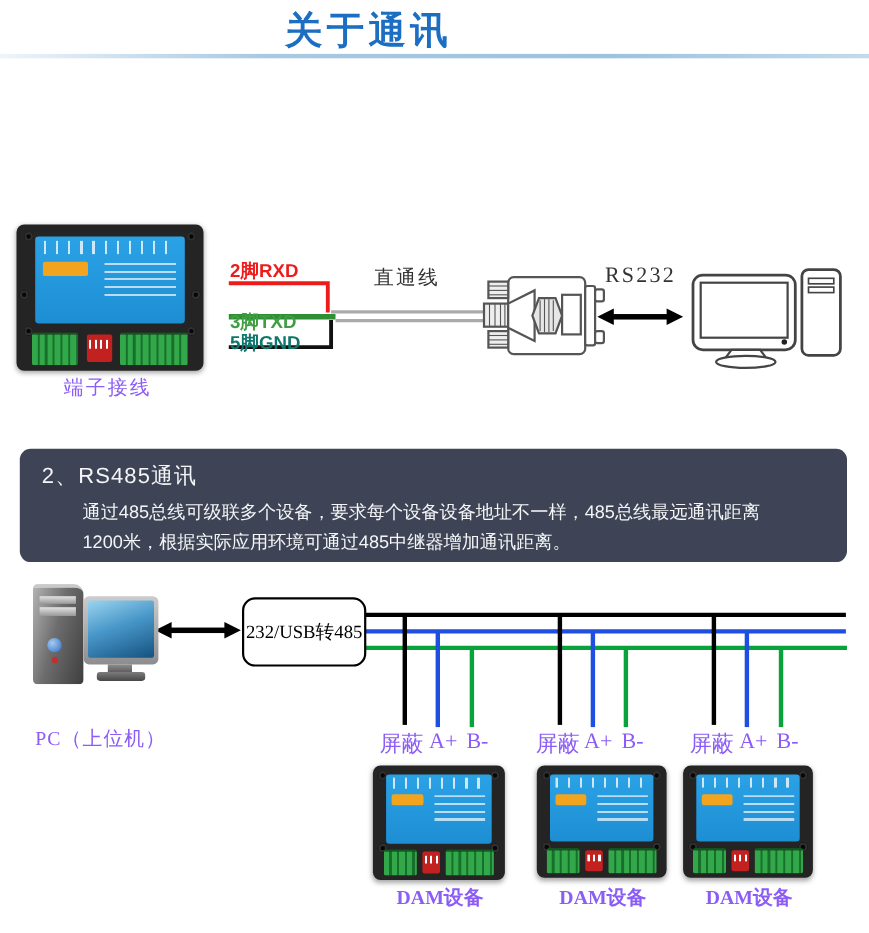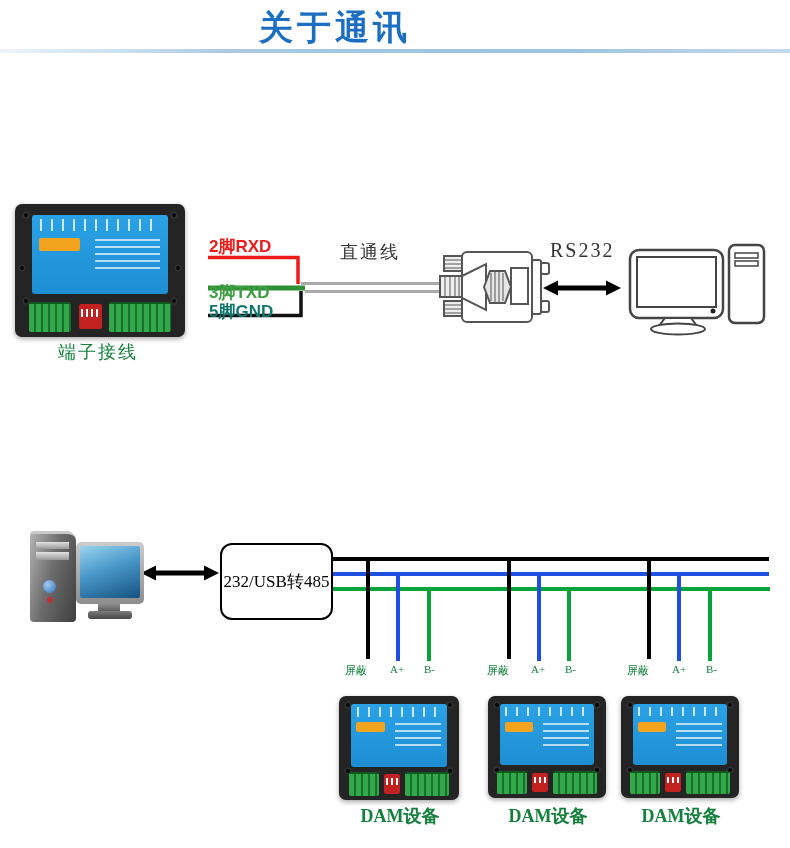--- a/index.html
+++ b/index.html
@@ -15,34 +15,34 @@
   
   .panel { position:absolute; left:18px; width:752px; box-sizing:border-box;
            background:#3e4455; border-radius:10px; color:#f4f5f7;
            padding:11px 24px 12px 20px; z-index:1; }
   .panel-1 { top:74px;  height:104px; }
   .panel-2 { top:408px; height:103px; }
   .panel-heading { font-size:20px; letter-spacing:1px; margin:0 0 7px 0; }
   .panel-body { font-size:16.5px; line-height:1.62; margin-left:37px; white-space:pre-line; }
 
   
-  .lbl { position:absolute; z-index:4; color:#15803d; font-family:"Liberation Serif", serif; }
+  .lbl { position:absolute; z-index:4; color:#8b5cf6; font-family:"Liberation Serif", serif; }
   .pin-lbl { font-family:"Liberation Sans", sans-serif; font-weight:700; font-size:17px; }
   .lbl-rxd { left:209px; top:235px; color:#ee1b1b; }
   .lbl-txd { left:209px; top:267px; color:#3f9e42;margin-top:14px; }
   .lbl-gnd { left:209px; top:300px; color:#0f766e; }
   .lbl-cable { left:340px; top:240px; font-size:18px; letter-spacing:2px; color:#333; }
   .lbl-rs232 { left:550px; top:239px; font-size:20px; letter-spacing:2px; color:#333; }
   .lbl-terminal { left:58px; top:340px; font-size:18px; letter-spacing:2px; }
   .lbl-pc { left:32px; top:659px; font-size:18px; letter-spacing:1px; }
-  .bus-lbl { font-size:11px; top:663px; }
+  .bus-lbl { font-size:20px; top:663px; }
   .dam-lbl { top:804px; width:90px; text-align:center; font-size:18px; font-weight:700; }
 
   
-  .converter { position:absolute; left:220px; top:543px; width:113px; height:77px;
+  .converter { position:absolute; left:220px; top:543px; width:113px; height:63px;
                box-sizing:border-box; border:2px solid #000; border-radius:12px; background:#fff;
                display:flex; align-items:center; justify-content:center; z-index:4;
                font-family:"Liberation Serif", serif; font-size:17px; }
 
   
   .overlay { position:absolute; left:0; top:0; z-index:3; pointer-events:none; }
 
   
   .device { position:absolute; background:#242424; border-radius:7px; z-index:2;
             box-shadow:0 2px 5px rgba(0,0,0,.35); }
@@ -91,20 +91,25 @@
 </style>
 </head>
 <body>
 
 <div class="page">
 
   <div class="page-title">关于通讯</div>
   <div class="title-underline"></div>
 
 
+  <section class="panel panel-2">
+    <div class="panel-heading">2、RS485通讯</div>
+    <div class="panel-body">通过485总线可级联多个设备，要求每个设备设备地址不一样，485总线最远通讯距离
+1200米，根据实际应用环境可通过485中继器增加通讯距离。</div>
+  </section>
 
   <svg class="overlay" width="790" height="848" viewBox="0 0 790 848">
 
     <g>
       <polyline points="208,257.5 298,257.5 298,284" fill="none" stroke="#ee1b1b" stroke-width="3.5"></polyline>
     </g>
     <g>
       <line x1="208" y1="288" x2="305" y2="288" stroke="#2f8f35" stroke-width="5"></line>
     </g>
     <g>
@@ -217,20 +222,21 @@
     <div class="pc-bay bay2"></div>
     <div class="pc-power"></div>
     <div class="pc-reset"></div>
   </div>
   <div class="pc-monitor">
     <div class="pc-screen"></div>
   </div>
   <div class="pc-neck"></div>
   <div class="pc-base"></div>
 
+  <div class="lbl lbl-pc">PC（上位机）</div>
 
   <div class="converter">232/USB转485</div>
 
   <div class="lbl bus-lbl" style="left:345px">屏蔽</div>
   <div class="lbl bus-lbl" style="left:390px">A+</div>
   <div class="lbl bus-lbl" style="left:424px">B-</div>
   <div class="lbl bus-lbl" style="left:487px">屏蔽</div>
   <div class="lbl bus-lbl" style="left:531px">A+</div>
   <div class="lbl bus-lbl" style="left:565px">B-</div>
   <div class="lbl bus-lbl" style="left:627px">屏蔽</div>

